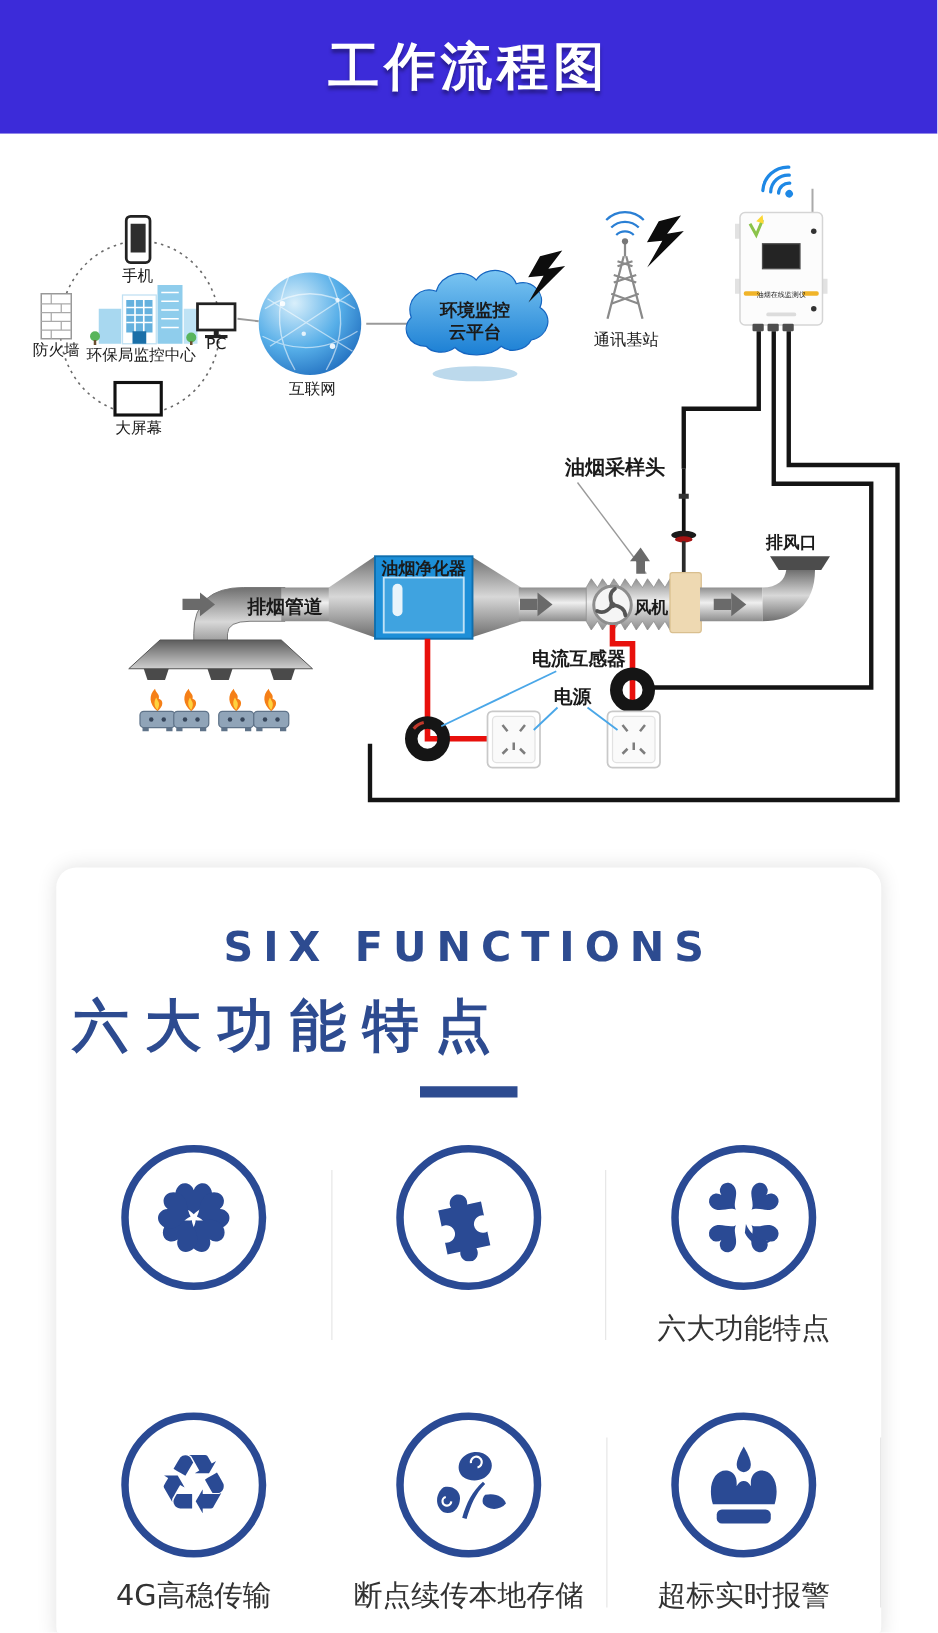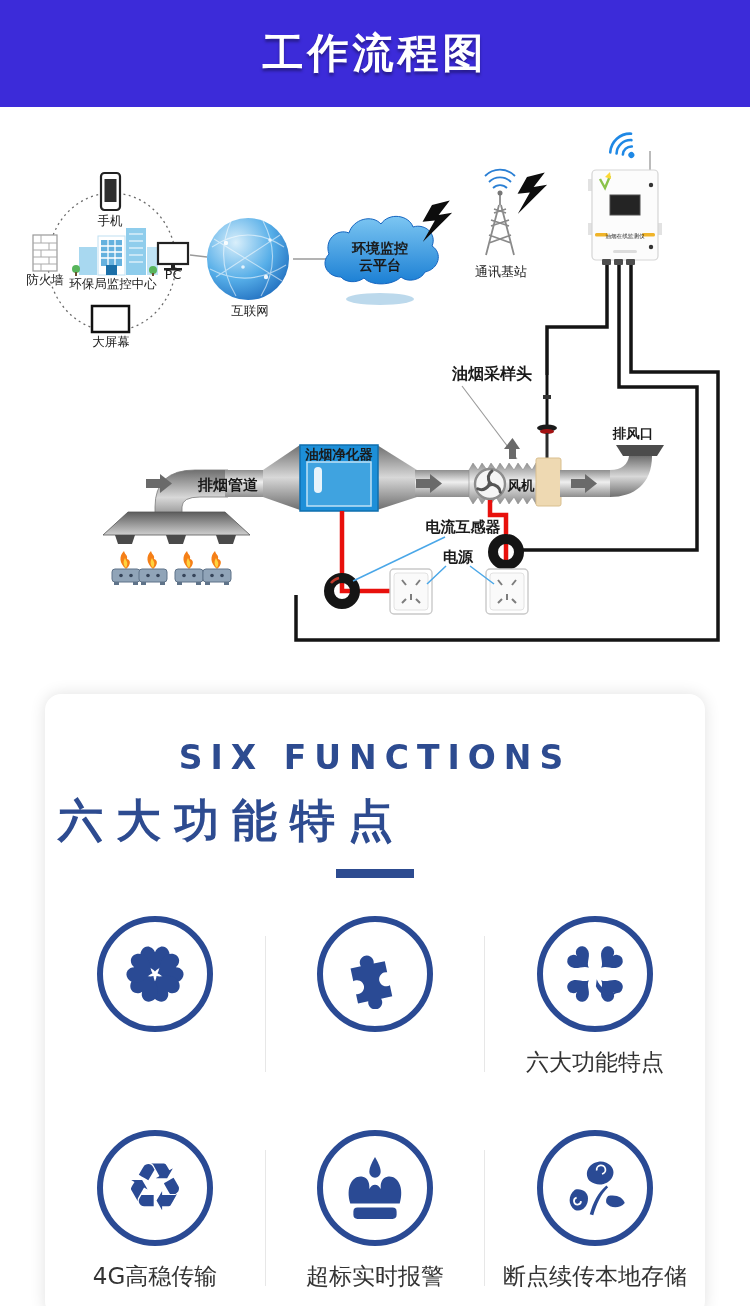--- a/index.html
+++ b/index.html
@@ -307,40 +307,40 @@
       <div class="cap">六大功能特点</div>
     </div>
 
     <div class="cell">
       <div class="ring">
         <span class="uicon">♻</span>
       </div>
       <div class="cap">4G高稳传输</div>
     </div>
 
-    <div class="cell mid">
-      <div class="ring">
-        <svg width="70" height="70" viewBox="-34 -36 68 68" fill="#2a4a94">
-          <path d="M0,-32 C-4,-25 -5.5,-21 -5.5,-17.5 a5.5,5.5 0 0 0 11,0 C5.5,-21 4,-25 0,-32 Z"></path>
-          <path d="M-24,13 C-29,-4 -21,-15 -12,-13 C-7.5,-12 -5.5,-8 -5.5,-3.5 L-5.5,-1 C-3,-6.5 3,-6.5 5.5,-1 L5.5,-3.5 C5.5,-8 7.5,-12 12,-13 C21,-15 29,-4 24,13 Z"></path>
-          <rect x="-21" y="17" width="42" height="11" rx="4"></rect>
-        </svg>
-      </div>
-      <div class="cap">超标实时报警</div>
-    </div>
-
     <div class="cell">
       <div class="ring">
         <svg width="70" height="70" viewBox="-40 -40 80 80">
           <g fill="#2a4a94">
             <path d="M4,-30 C-8,-28 -13,-16 -6,-8 C3,-1 16,-4 20,-13 C23,-19 20,-26 13,-29 C10,-30 7,-30.5 4,-30 Z"></path>
             <path d="M-23,2 C-31,8 -31,20 -23,25 C-14,28 -8,20 -8,12 C-8,5 -15,0 -23,2 Z"></path>
             <path d="M15,9 C25,7 32,11 34,17 C28,24 17,23 13,17 C12,14 13,11 15,9 Z"></path>
             <path d="M-6,30 C-2,16 3,6 13,-3 L15,-1 C6,8 2,18 -2,31 Z"></path>
           </g>
           <path d="M2,-20 a5,5 0 1 1 6,4 M-21,11 a4,4 0 1 0 5,4" stroke="#ffffff" stroke-width="2" fill="none"></path>
         </svg>
       </div>
       <div class="cap">断点续传本地存储</div>
     </div>
 
+    <div class="cell mid">
+      <div class="ring">
+        <svg width="70" height="70" viewBox="-34 -36 68 68" fill="#2a4a94">
+          <path d="M0,-32 C-4,-25 -5.5,-21 -5.5,-17.5 a5.5,5.5 0 0 0 11,0 C5.5,-21 4,-25 0,-32 Z"></path>
+          <path d="M-24,13 C-29,-4 -21,-15 -12,-13 C-7.5,-12 -5.5,-8 -5.5,-3.5 L-5.5,-1 C-3,-6.5 3,-6.5 5.5,-1 L5.5,-3.5 C5.5,-8 7.5,-12 12,-13 C21,-15 29,-4 24,13 Z"></path>
+          <rect x="-21" y="17" width="42" height="11" rx="4"></rect>
+        </svg>
+      </div>
+      <div class="cap">超标实时报警</div>
+    </div>
+
   </div>
 </div>
 
 </body></html>

